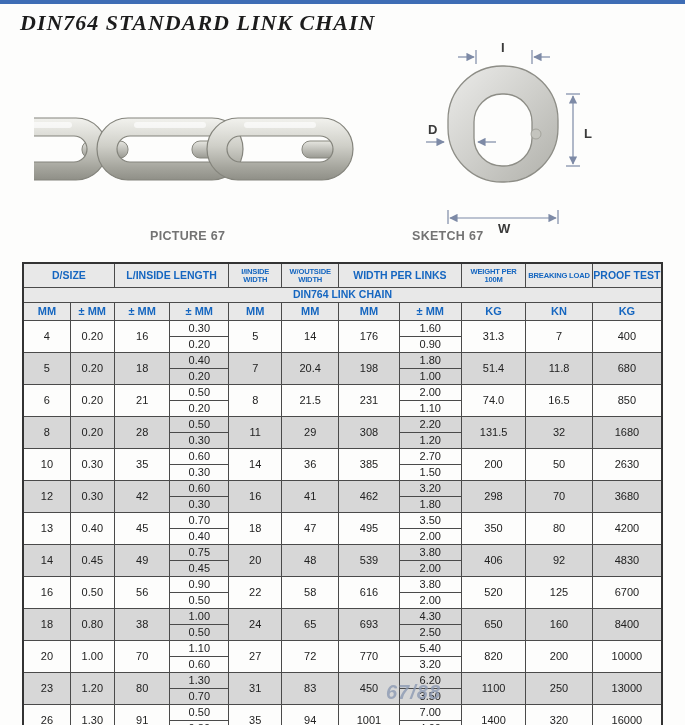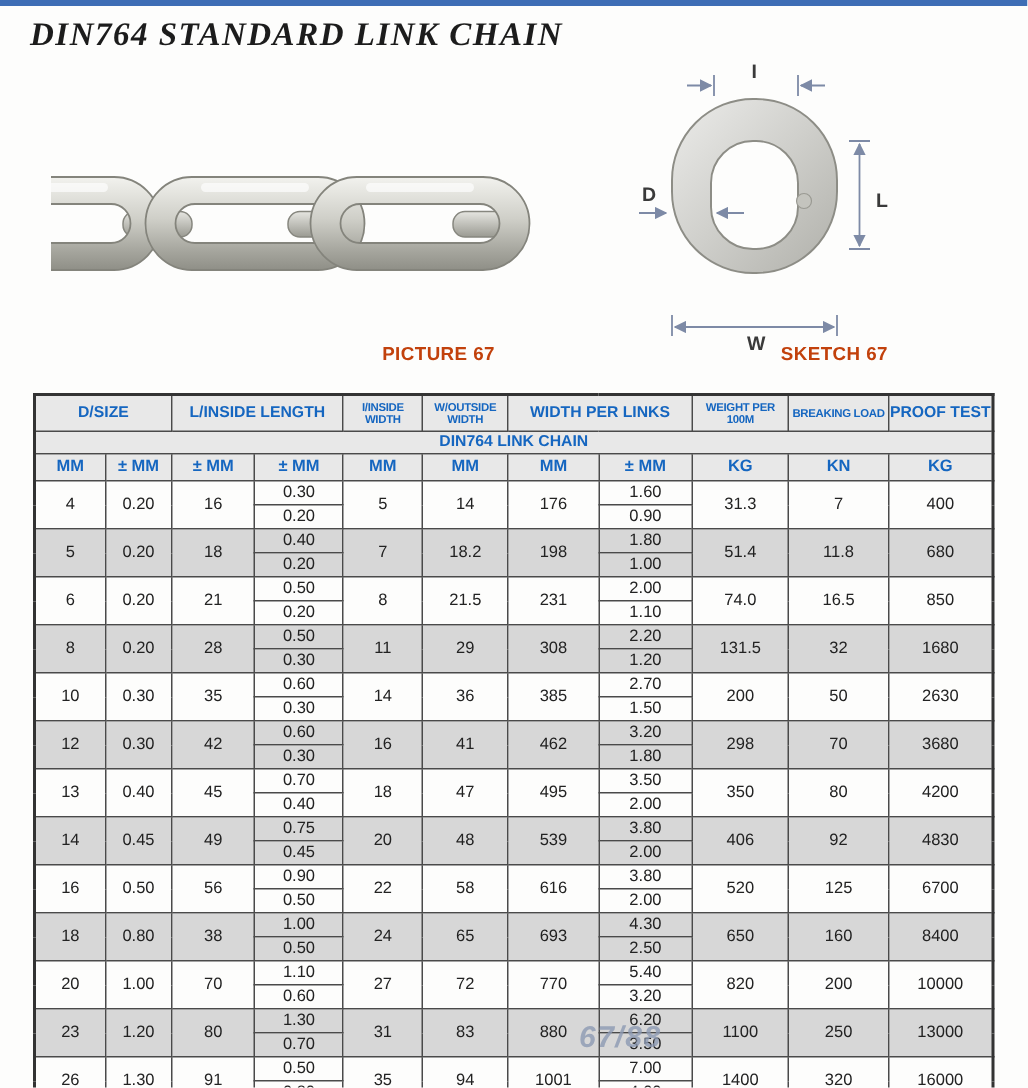--- a/index.html
+++ b/index.html
@@ -3,22 +3,22 @@
 <meta charset="utf-8">
 <style>
   html,body{margin:0;padding:0;}
   body{width:685px;height:725px;background:#fdfdfc;position:relative;overflow:hidden;
        font-family:"Liberation Sans",sans-serif;}
   .topline{position:absolute;left:0;top:0;width:685px;height:4px;background:#3e6db5;}
   .title{position:absolute;left:20px;top:10px;font-family:"Liberation Serif",serif;
          font-style:italic;font-weight:bold;font-size:22px;color:#1c1c1c;letter-spacing:1px;white-space:nowrap;}
   .photo{position:absolute;left:34px;top:92px;width:332px;height:115px;}
   .sketch{position:absolute;left:420px;top:38px;width:185px;height:196px;}
-  .caption{position:absolute;top:229px;width:180px;text-align:right;font-weight:bold;
-           font-size:12.5px;color:#c2410c;letter-spacing:.3px;}
+  .caption{position:absolute;top:229px;width:180px;text-align:left;font-weight:bold;
+           font-size:12.5px;color:#737373;letter-spacing:.3px;}
   .cap-pic{left:150px;}
   .cap-sk{left:412px;}
   table.spec{position:absolute;left:22px;top:262px;width:641px;border-collapse:collapse;
              table-layout:fixed;border:2px solid #333;}
   table.spec th,table.spec td{border:1px solid #4a4a4a;padding:0;text-align:center;
              vertical-align:middle;line-height:1.05;overflow:hidden;}
   th.gh{height:23px;background:#e8e8e8;color:#1566c0;font-size:10.5px;font-weight:bold;}
   th.gh-small{font-size:7.6px;letter-spacing:-.2px;}
   th.section{height:14px;background:#e8e8e8;color:#1566c0;font-size:10.5px;font-weight:bold;
              text-align:left;padding-left:26px;}
@@ -178,21 +178,21 @@
       <tr>
         <td class="cell">0.20</td>
         <td class="cell">0.90</td>
       </tr>
       <tr class="shade">
         <td class="cell" rowspan="2">5</td>
         <td class="cell" rowspan="2">0.20</td>
         <td class="cell" rowspan="2">18</td>
         <td class="cell">0.40</td>
         <td class="cell" rowspan="2">7</td>
-        <td class="cell" rowspan="2">18.2</td>
+        <td class="cell" rowspan="2">20.4</td>
         <td class="cell" rowspan="2">198</td>
         <td class="cell">1.80</td>
         <td class="cell" rowspan="2">51.4</td>
         <td class="cell" rowspan="2">11.8</td>
         <td class="cell" rowspan="2">680</td>
       </tr>
       <tr class="shade">
         <td class="cell">0.20</td>
         <td class="cell">1.00</td>
       </tr>
@@ -349,21 +349,21 @@
         <td class="cell">0.60</td>
         <td class="cell">3.20</td>
       </tr>
       <tr class="shade">
         <td class="cell" rowspan="2">23</td>
         <td class="cell" rowspan="2">1.20</td>
         <td class="cell" rowspan="2">80</td>
         <td class="cell">1.30</td>
         <td class="cell" rowspan="2">31</td>
         <td class="cell" rowspan="2">83</td>
-        <td class="cell" rowspan="2">880</td>
+        <td class="cell" rowspan="2">450</td>
         <td class="cell">6.20</td>
         <td class="cell" rowspan="2">1100</td>
         <td class="cell" rowspan="2">250</td>
         <td class="cell" rowspan="2">13000</td>
       </tr>
       <tr class="shade">
         <td class="cell">0.70</td>
         <td class="cell">3.50</td>
       </tr>
       <tr>

